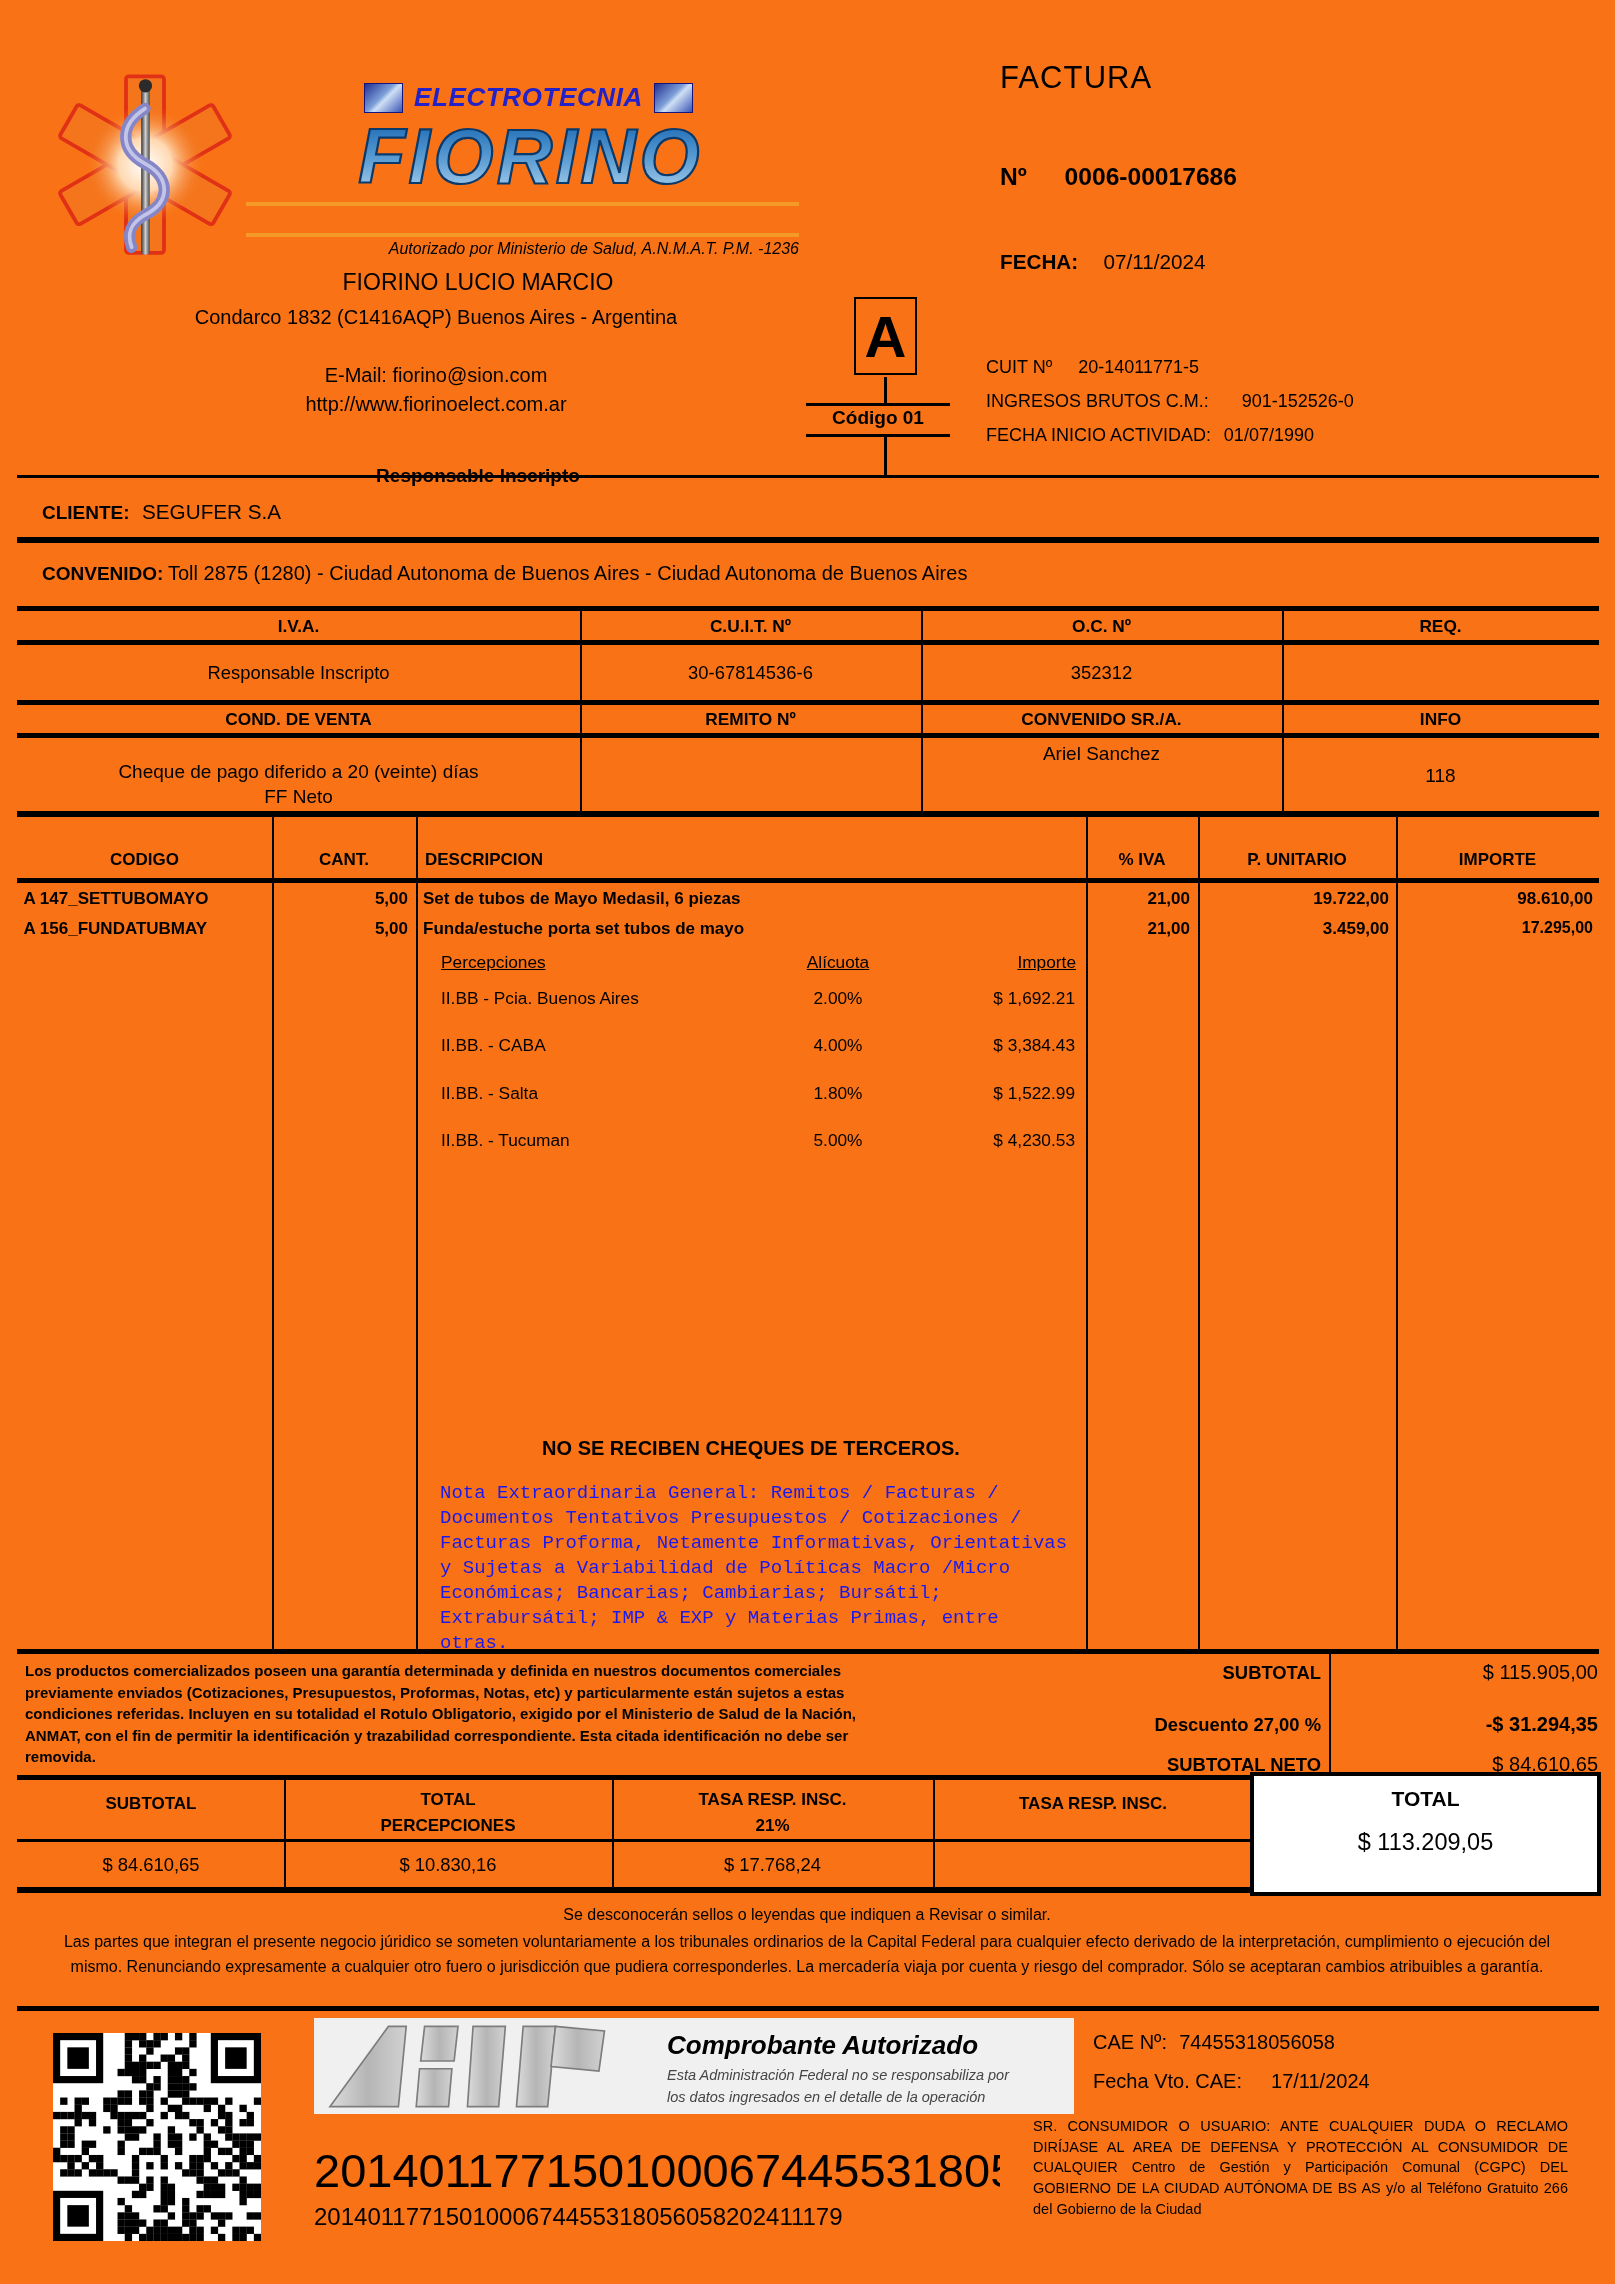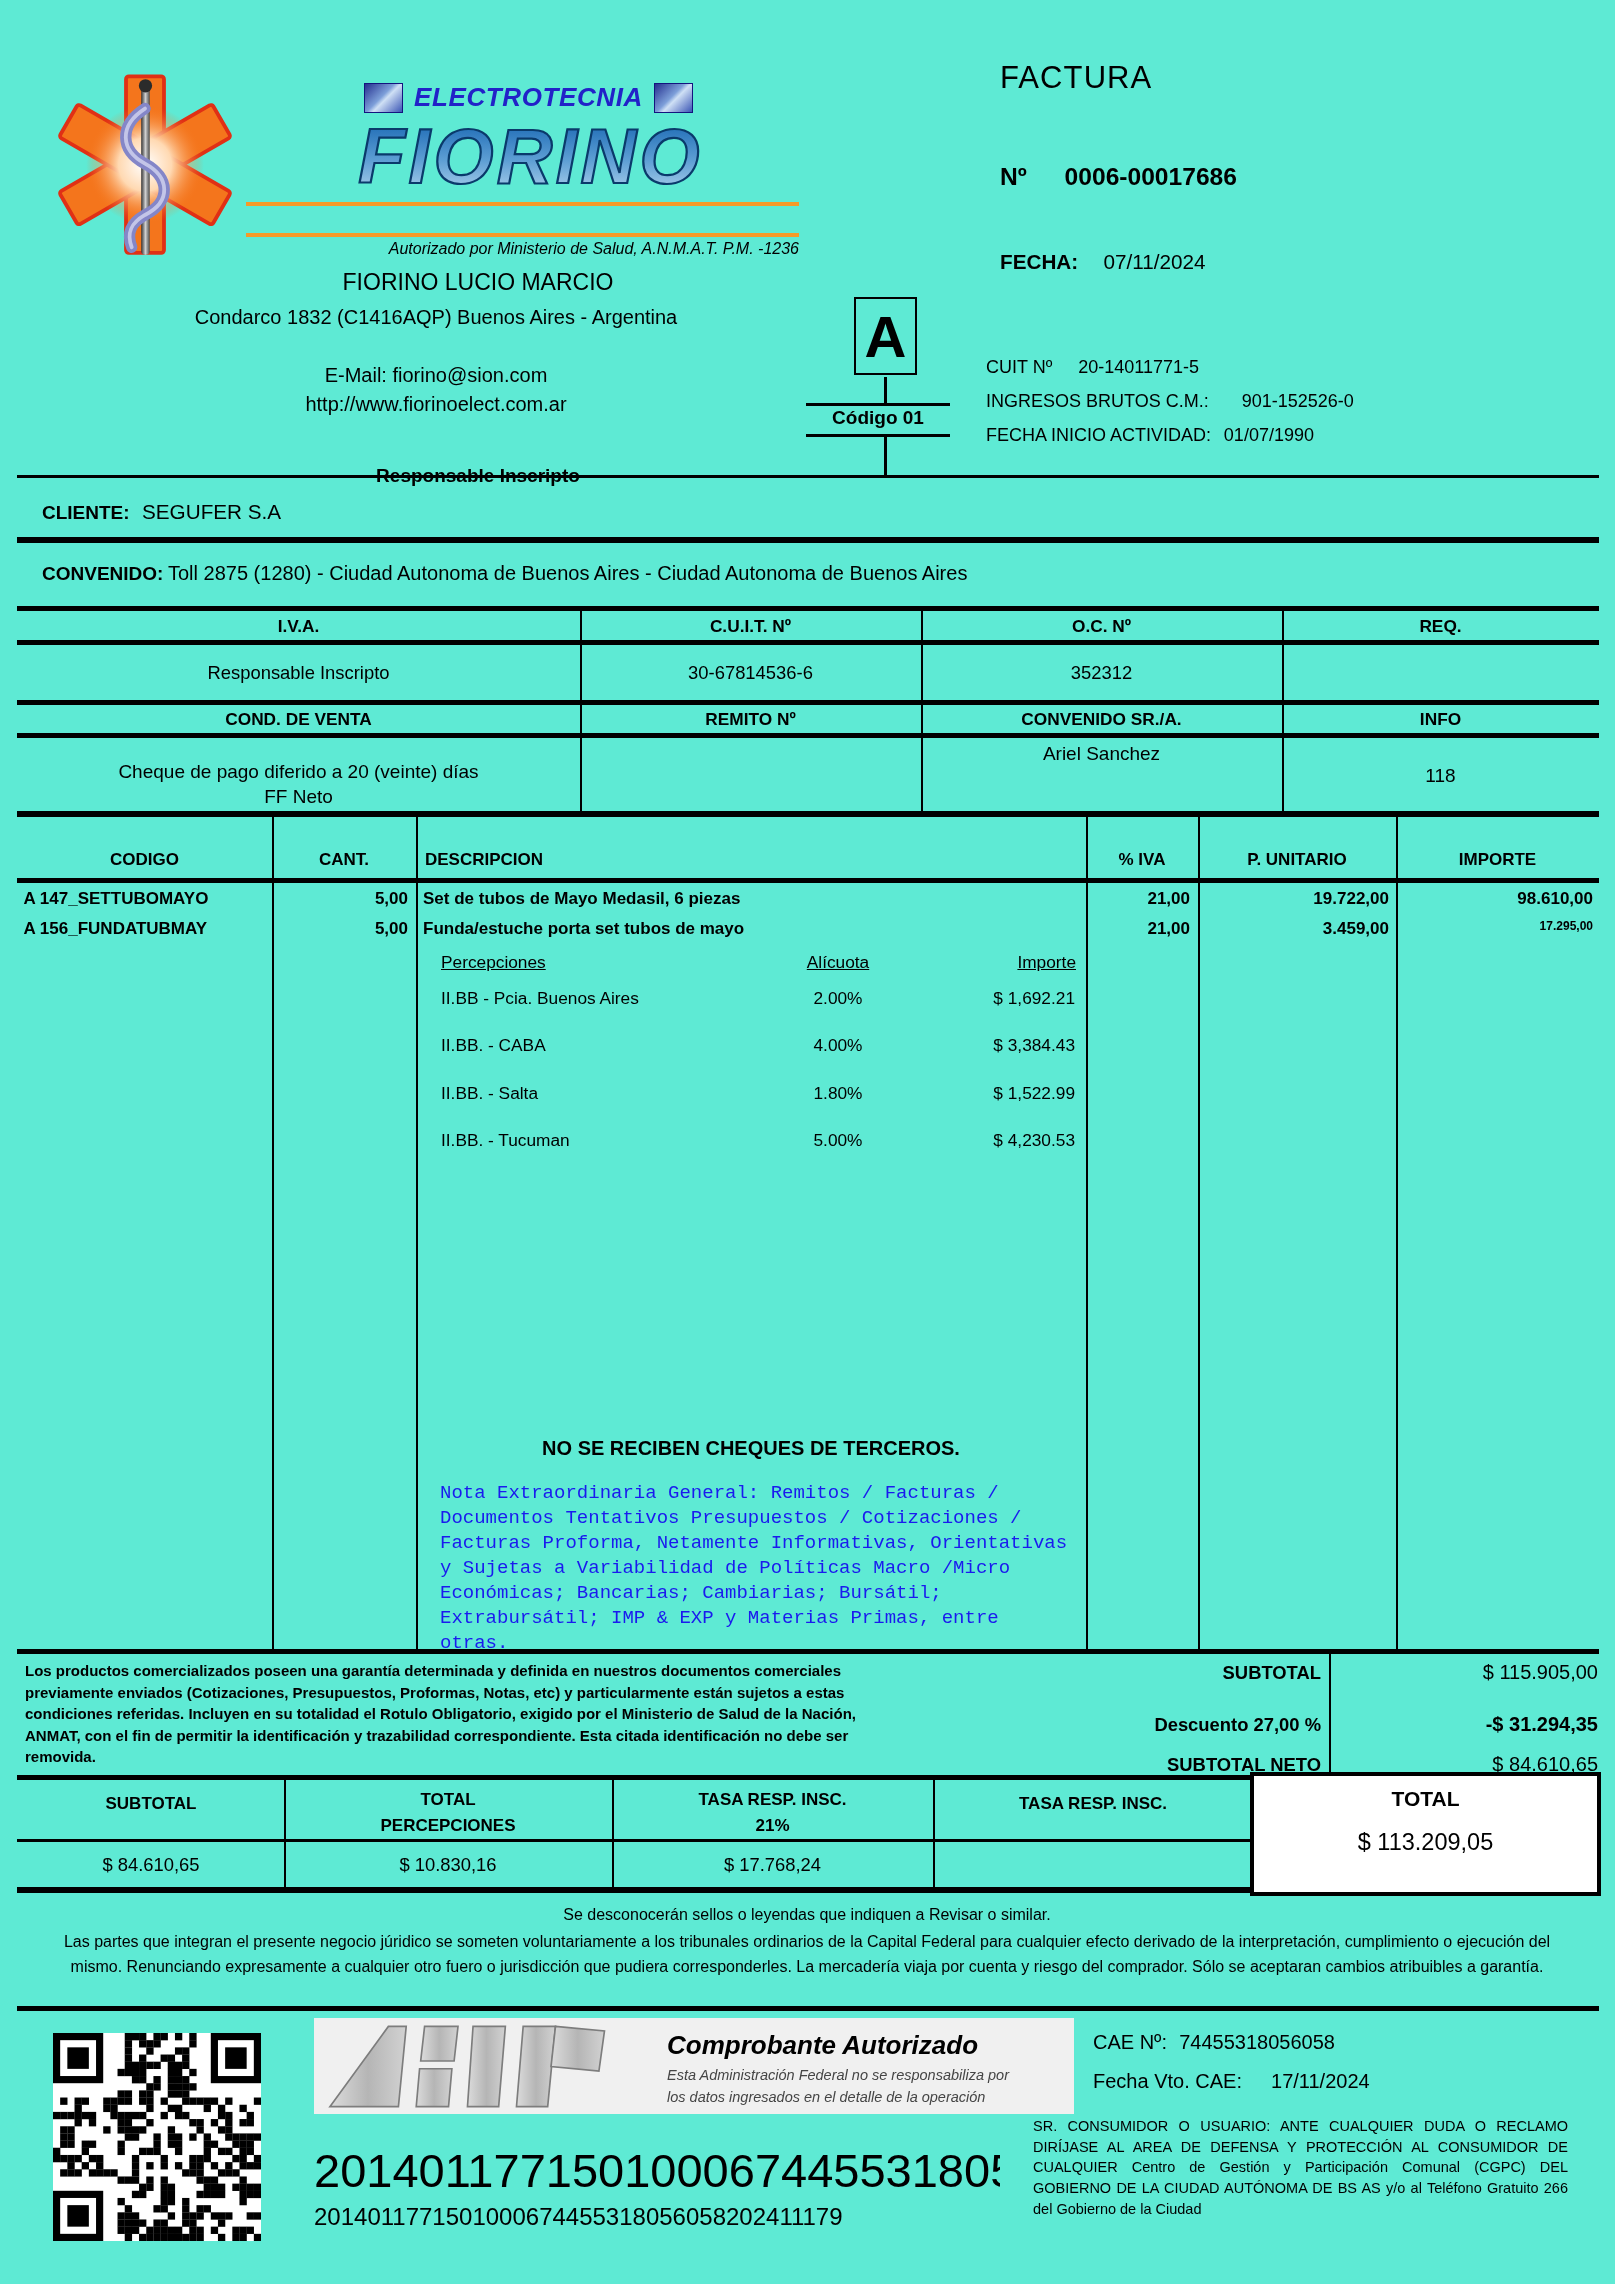--- a/index.html
+++ b/index.html
@@ -1,16 +1,16 @@
 <!DOCTYPE html>
 <html style="--brand-blue: #1463ae; --brand-blue-dark: #0a3a6b; --brand-orange: #f4751c; --brand-orange-light: #f59a28; --note-blue: #1a1aee; --afip-gray: #c4c4c4;font-size:9px"><head>
 <meta charset="utf-8">
 <style>
   html,body{margin:0;padding:0;background:#e8e8e8;}
-  .page{position:relative;width:1616px;height:2284px;background:#5eead4;margin:0 auto;
+  .page{position:relative;width:1616px;height:2284px;background:#f97316;margin:0 auto;
         font-family:"Liberation Sans",sans-serif;color:#000;overflow:hidden;}
   .abs{position:absolute;}
   .b{font-weight:bold;}
   .i{font-style:italic;}
   .c{text-align:center;}
   .r{text-align:right;}
   .j{text-align:justify;}
   .rule{position:absolute;background:#000;}
   .vline{position:absolute;background:#000;width:1.7px;}
   .pre{white-space:pre-line;}
@@ -177,21 +177,21 @@
     <div class="abs b r" style="left:1198px;top:889px;width:191px;font-size:17px;">19.722,00</div>
     <div class="abs b r" style="left:1396px;top:889px;width:197px;font-size:17px;">98.610,00</div>
   </div>
 
   <div>
     <div class="abs b" style="left:23.5px;top:919px;font-size:17px;">A 156_FUNDATUBMAY</div>
     <div class="abs b r" style="left:272px;top:919px;width:136px;font-size:17px;">5,00</div>
     <div class="abs b" style="left:423px;top:919px;font-size:17px;">Funda/estuche porta set tubos de mayo</div>
     <div class="abs b r" style="left:1086px;top:919px;width:104px;font-size:17px;">21,00</div>
     <div class="abs b r" style="left:1198px;top:919px;width:191px;font-size:17px;">3.459,00</div>
-    <div class="abs b r" style="left:1396px;top:919px;width:197px;font-size:12px;">17.295,00</div>
+    <div class="abs b r" style="left:1396px;top:919px;width:197px;font-size:16px;">17.295,00</div>
   </div>
 
   <div class="abs" style="left:441px;top:952px;font-size:17.3px;text-decoration:underline;">Percepciones</div>
   <div class="abs c" style="left:782px;top:952px;width:112px;font-size:17.3px;"><span style="text-decoration:underline;">Alícuota</span></div>
   <div class="abs r" style="left:950px;top:952px;width:126px;font-size:17.3px;"><span style="text-decoration:underline;">Importe</span></div>
 
   <div>
     <div class="abs" style="left:441px;top:988px;font-size:17.3px;">II.BB - Pcia. Buenos Aires</div>
     <div class="abs c" style="left:782px;top:988px;width:112px;font-size:17.3px;">2.00%</div>
     <div class="abs r" style="left:905px;top:988px;width:170px;font-size:17.3px;">$ 1,692.21</div>

